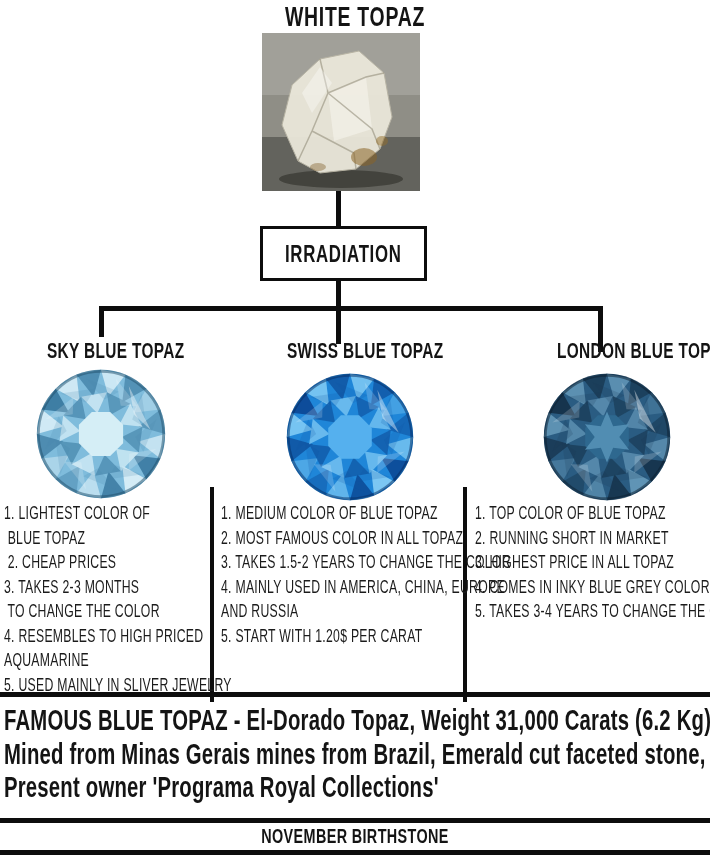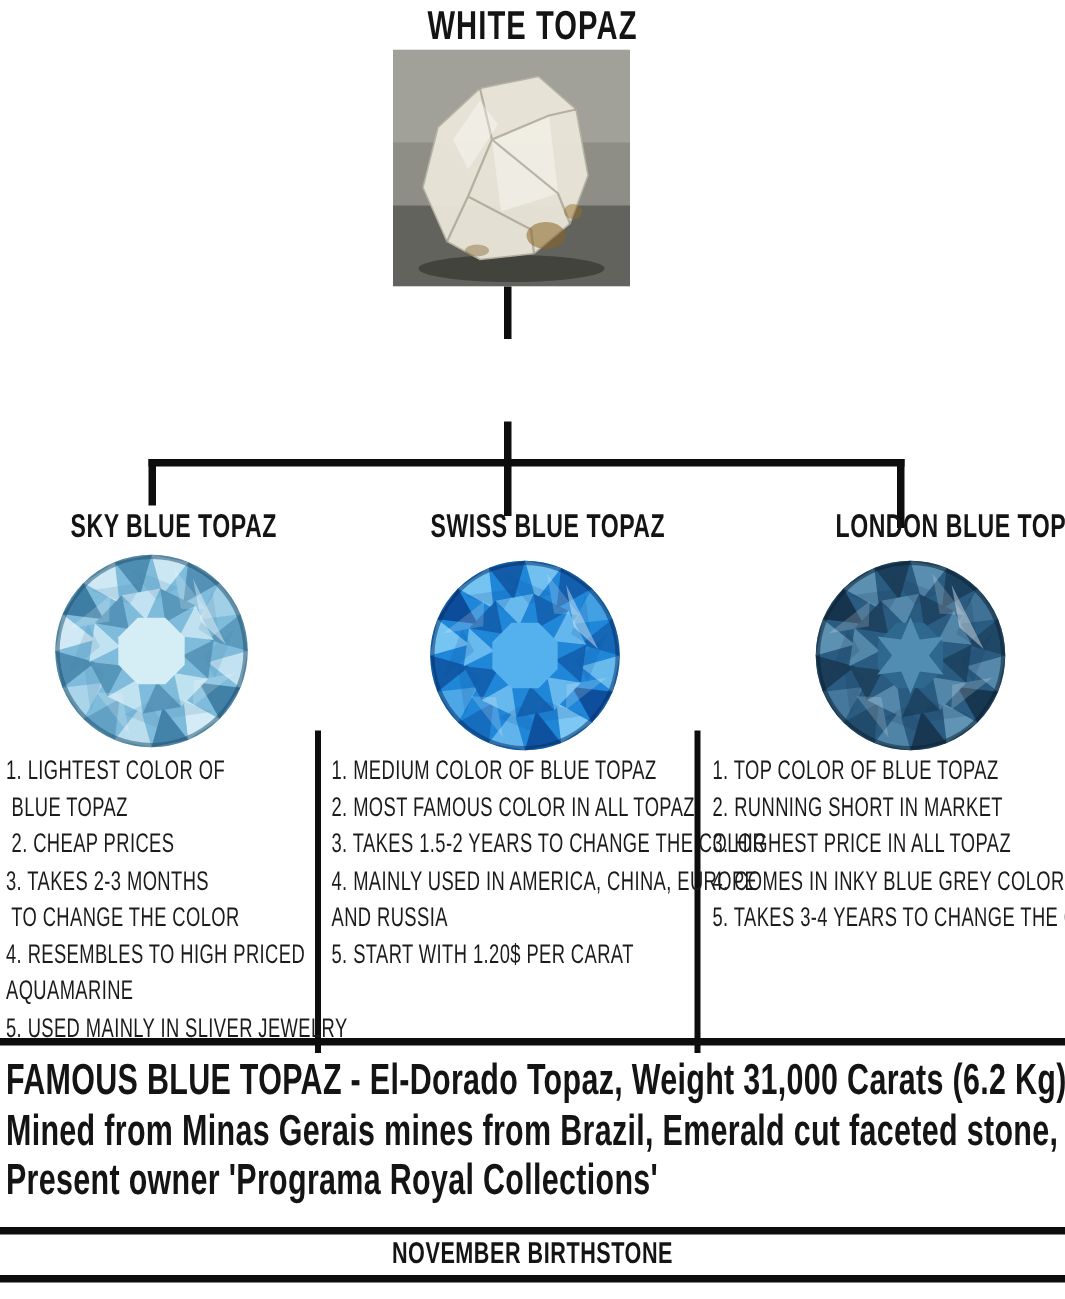--- a/index.html
+++ b/index.html
@@ -82,20 +82,23 @@
     <polygon points="66,60 104,44 110,96 72,108" fill="#f8f6ee" opacity="0.55"></polygon>
     <path d="M58,26 L66,60 L50,98 L36,128 M66,60 L104,44 L122,40 M66,60 L110,96 L118,116 M50,98 L92,120 L94,136" stroke="rgba(140,135,115,0.55)" stroke-width="1.5" fill="none"></path>
     <ellipse cx="102" cy="124" rx="13" ry="9" fill="#8a6426" opacity="0.55"></ellipse>
     <ellipse cx="120" cy="108" rx="6" ry="5" fill="#96702c" opacity="0.5"></ellipse>
     <ellipse cx="56" cy="134" rx="8" ry="4" fill="#7c5a24" opacity="0.4"></ellipse>
     <polygon points="40,60 58,34 70,50 50,80" fill="#ffffff" opacity="0.35"></polygon>
   </svg>
 
   <div class="ln v1"></div>
 
+  <div class="process-box">
+    <span>IRRADIATION</span>
+  </div>
 
   <div class="ln v2"></div>
   <div class="ln branch"></div>
   <div class="ln dropL"></div>
   <div class="ln dropC"></div>
   <div class="ln dropR"></div>
 
   <div class="variant-label lbl-0">SKY BLUE TOPAZ</div>
   <div class="variant-label lbl-1">SWISS BLUE TOPAZ</div>
   <div class="variant-label lbl-2">LONDON BLUE TOPAZ</div>

